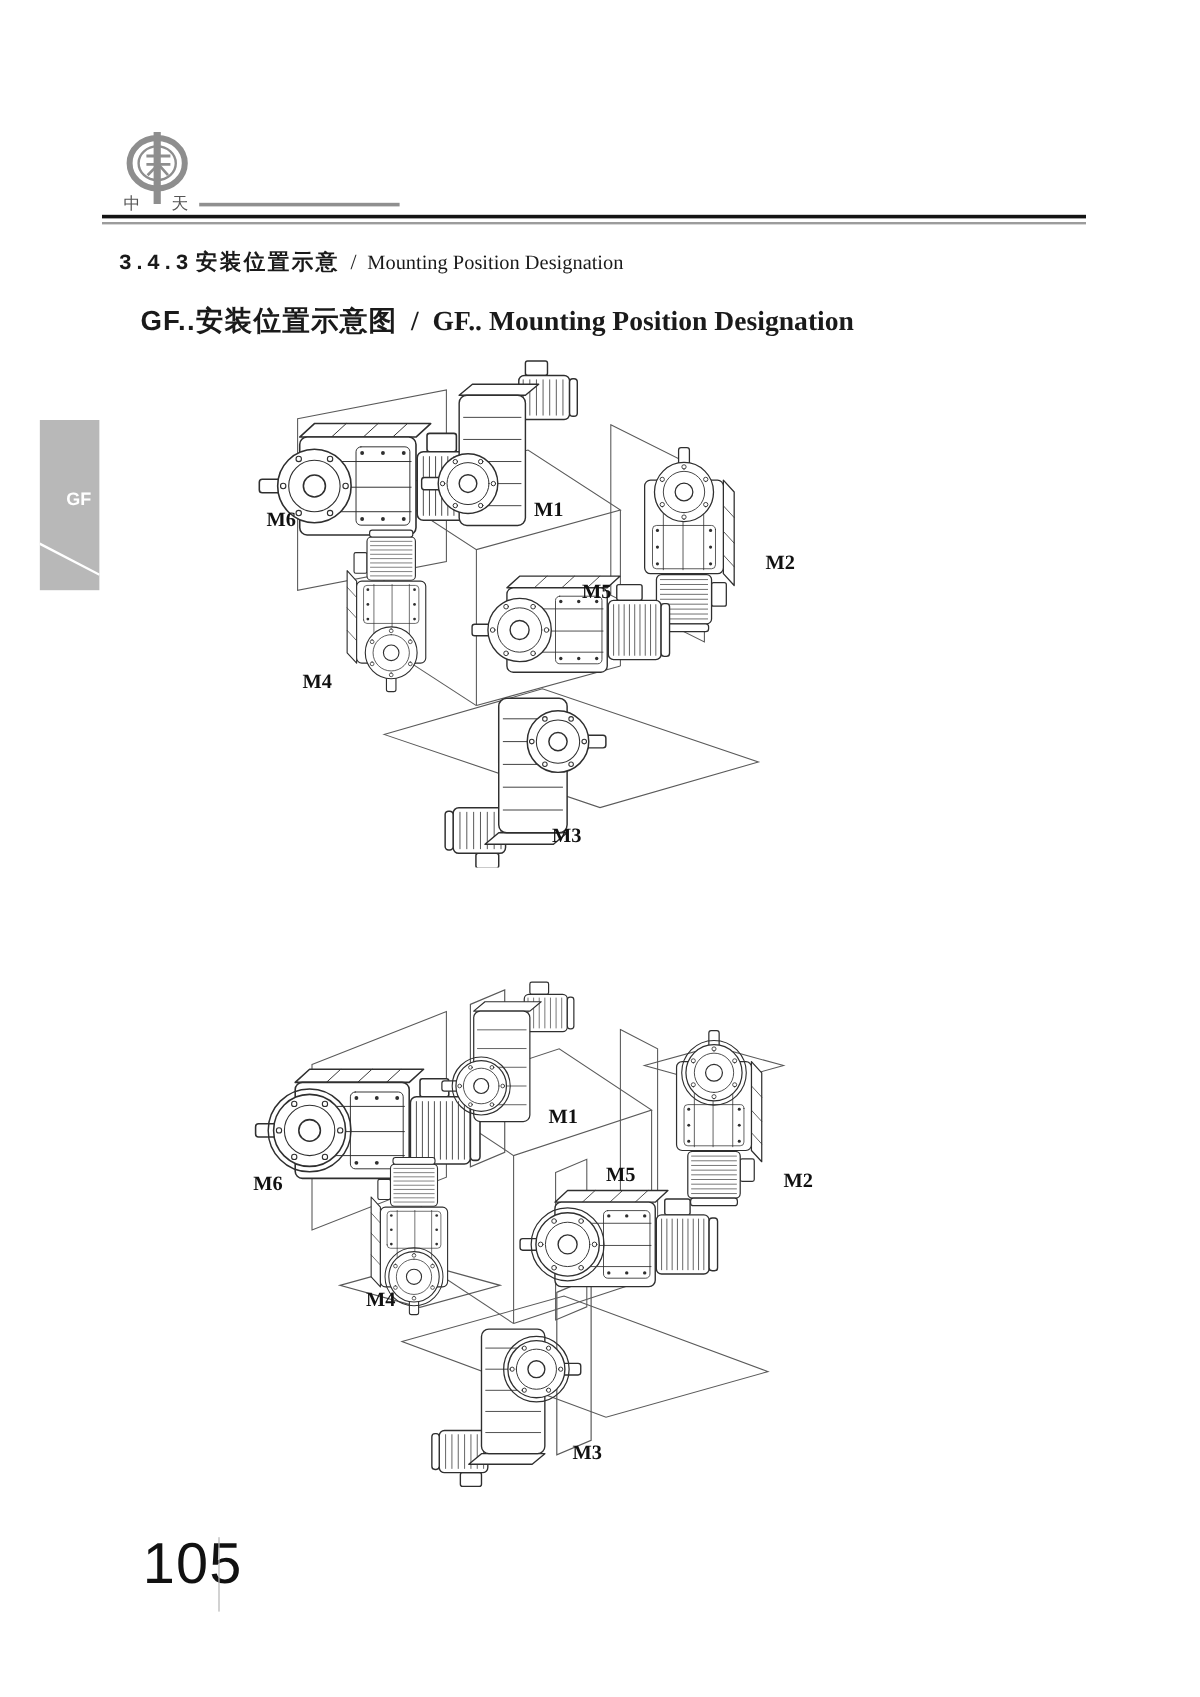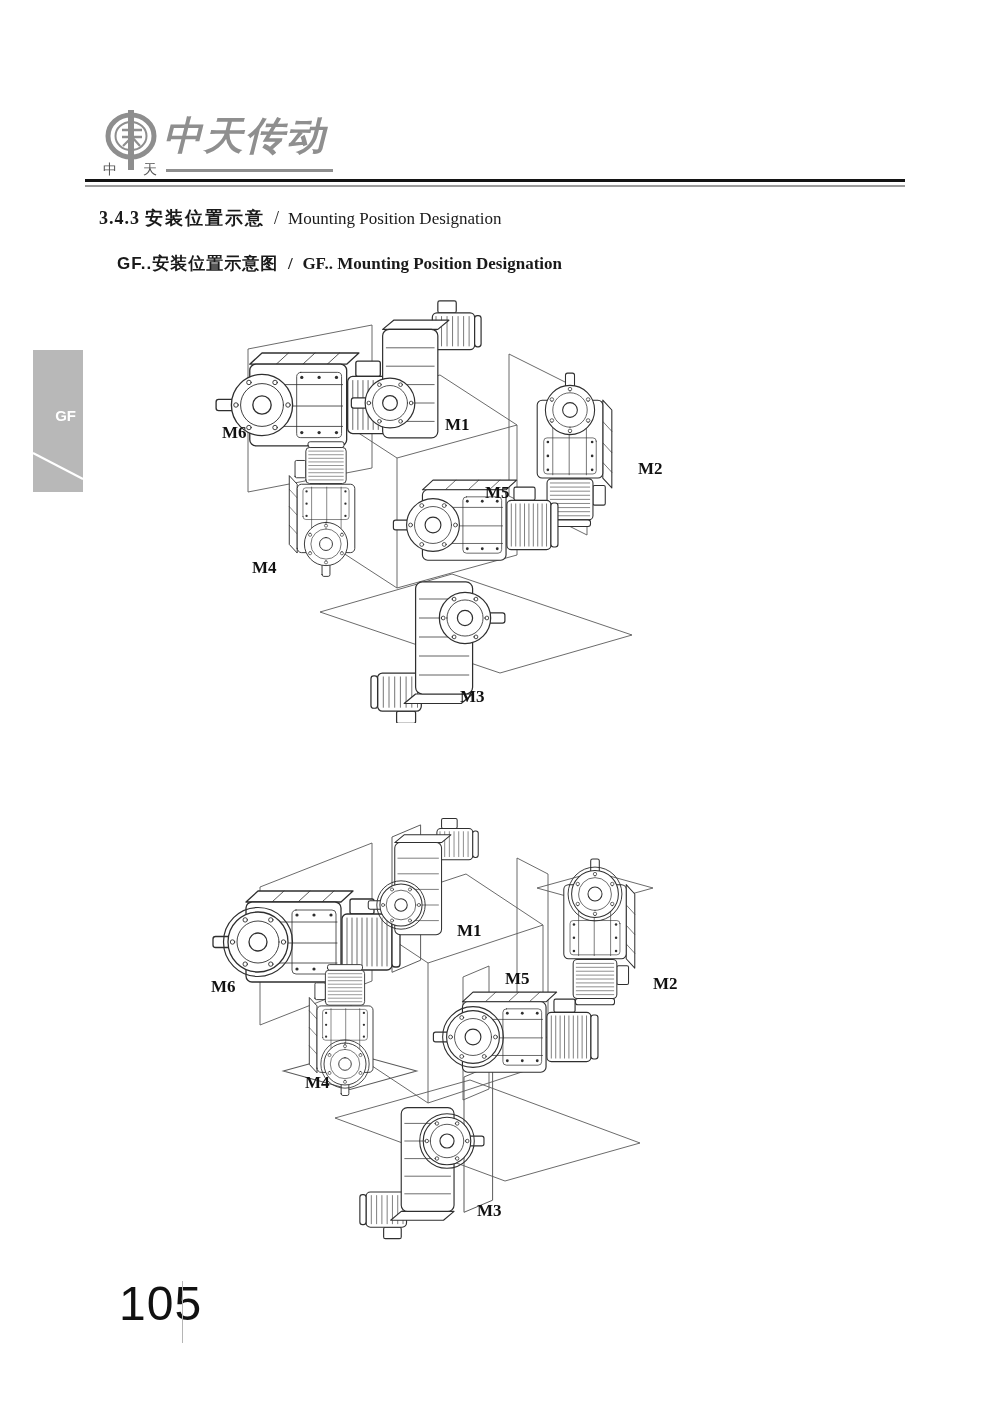--- a/index.html
+++ b/index.html
@@ -7,26 +7,26 @@
         font-family:"Liberation Sans",sans-serif;color:#1a1a1a;}
   .abs{position:absolute;}
   
   #wordmark{left:163px;top:116px;font-size:39px;font-weight:bold;font-style:italic;
             color:#8f8f8f;letter-spacing:2px;line-height:1;}
   #wordmark-underline{left:166px;top:169px;width:167px;height:3px;background:#8f8f8f;}
   #rule-black{left:85px;top:179px;width:820px;height:3px;background:#141414;}
   #rule-gray{left:85px;top:185px;width:820px;height:2px;background:#9c9c9c;}
   
   #section-heading{left:99px;top:206px;font-size:18px;white-space:nowrap;}
-  #section-heading .num{font-family:Liberation Serif, serif;letter-spacing:1px;font-weight:bold;}
+  #section-heading .num{font-family:Liberation Mono, monospace;letter-spacing:1px;font-weight:bold;}
   #section-heading .cn{font-weight:bold;letter-spacing:2px;margin-top:28px;}
   #section-heading .sep{padding:0 4px;font-family:"Liberation Serif",serif;}
   #section-heading .en{font-family:"Liberation Serif",serif;font-size:17px;}
   
-  .fig-title{left:117px;font-size:17px;font-weight:bold;white-space:nowrap;}
+  .fig-title{left:117px;font-size:23px;font-weight:bold;white-space:nowrap;}
   .fig-title .cn{letter-spacing:1px;}
   .fig-title .sep{padding:0 5px;font-family:"Liberation Serif",serif;}
   .fig-title .en{font-family:"Liberation Serif",serif;}
   #fig1-title{top:252px;}
   #fig2-title{top:768px;}
   .fig-svg{position:absolute;}
   
   .frame{fill:none;stroke:#5a5a5a;stroke-width:0.9;}
   .mlabel{font-family:"Liberation Serif",serif;font-weight:bold;font-size:17px;fill:#111;}
   
@@ -139,21 +139,20 @@
 
   <svg class="abs" id="logo-mark" width="72" height="72" viewBox="0 0 72 72" style="left:96px;top:108px">
     <rect x="32" y="2" width="6" height="60" fill="#8e8e8e"></rect>
     <ellipse cx="35" cy="28" rx="23" ry="21" fill="none" stroke="#8e8e8e" stroke-width="5"></ellipse>
     <ellipse cx="35" cy="28" rx="15.5" ry="14" fill="none" stroke="#8e8e8e" stroke-width="2"></ellipse>
     <path d="M26 22 H46 M26 29 H46" stroke="#8e8e8e" stroke-width="2.4" fill="none"></path>
     <path d="M36 29 L27 38 M36 29 L44 38" stroke="#8e8e8e" stroke-width="2.2" fill="none"></path>
     <text x="7" y="66" font-size="14" fill="#555">中</text>
     <text x="47" y="66" font-size="14" fill="#555">天</text>
   </svg>
-  <div class="abs" id="wordmark">中天传动</div>
   <div class="abs" id="wordmark-underline"></div>
   <div class="abs" id="rule-black"></div>
   <div class="abs" id="rule-gray"></div>
 
   <div class="abs" id="section-heading">
     <span class="num">3.4.3</span>
     <span class="cn">安装位置示意</span>
     <span class="sep">/</span>
     <span class="en">Mounting Position Designation</span>
   </div>

